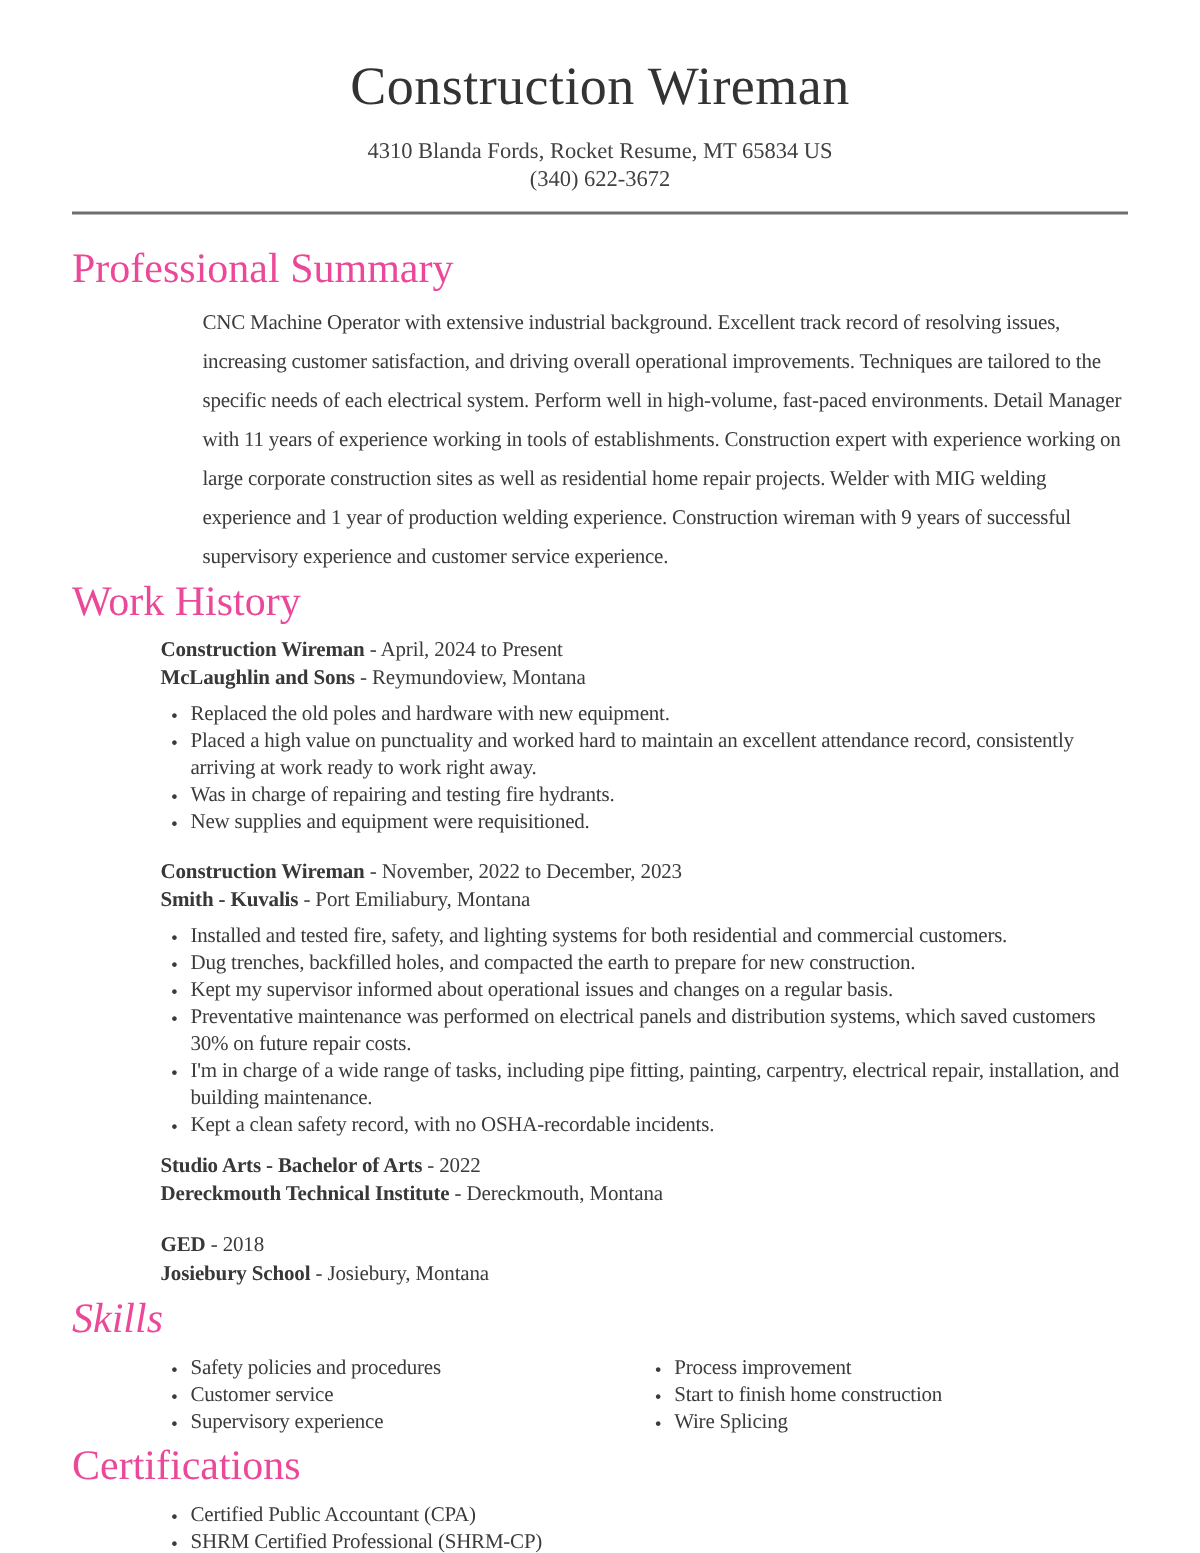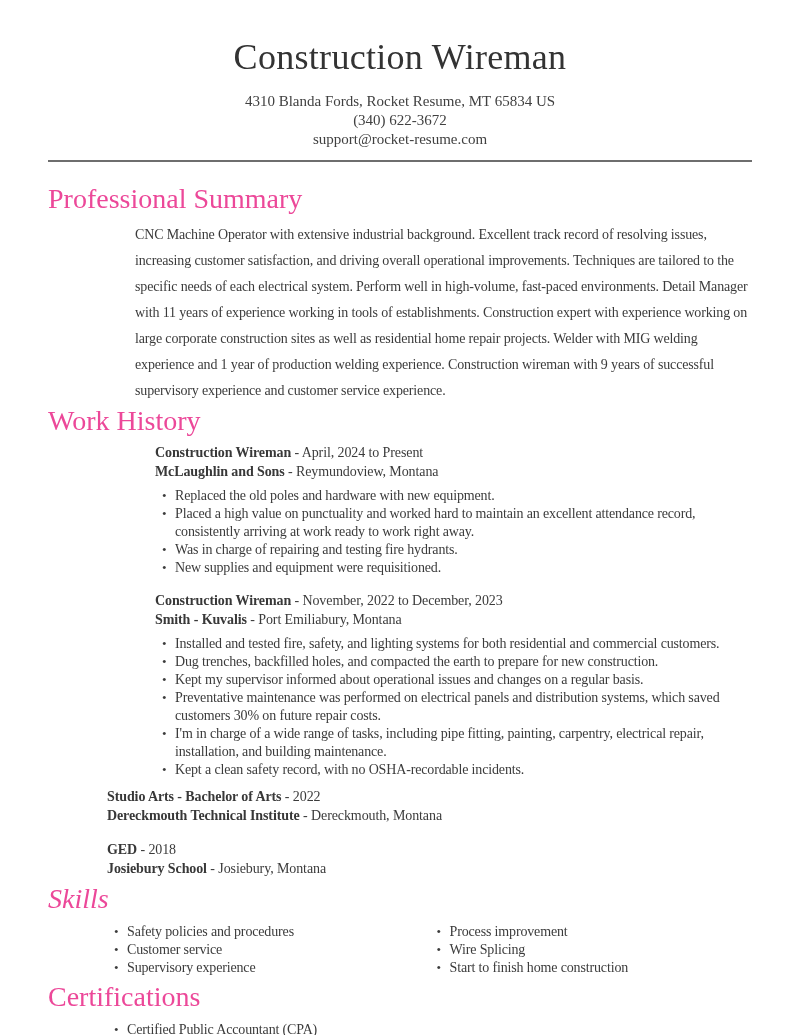--- a/index.html
+++ b/index.html
@@ -52,21 +52,21 @@
 
   .body-text {
     font-size:14px;
     line-height:26px;
     letter-spacing:-0.15px;
     margin-top:6px;
     margin-left:28px;
   }
 
   
-  .job { margin-top:5px;margin-left:48px; }
+  .job { margin-top:5px; }
   .job + .job { margin-top:14px; }
   .meta-line { font-size:14px; line-height:19px; letter-spacing:-0.1px; }
   .meta-line b { font-weight:bold; color:#383838; }
 
   ul.blist {
     list-style:none;
     margin-top:6px;
     font-size:14px;
     letter-spacing:-0.15px;
   }
@@ -98,21 +98,20 @@
 </head>
 <body>
 
 <div class="page">
 
   <header>
     <h1 class="resume-name">Construction Wireman</h1>
     <div class="contact">
       <div>4310 Blanda Fords, Rocket Resume, MT 65834 US</div>
       <div>(340) 622-3672</div>
-      <div>support@rocket-resume.com</div>
     </div>
   </header>
 
   <hr class="rule">
 
   <section class="sec-summary">
     <h2 class="sec-title">Professional Summary</h2>
     <div class="indent">
       <p class="body-text">CNC Machine Operator with extensive industrial background. Excellent track record of resolving issues, increasing customer satisfaction, and driving overall operational improvements. Techniques are tailored to the specific needs of each electrical system. Perform well in high-volume, fast-paced environments. Detail Manager with 11 years of experience working in tools of establishments. Construction expert with experience working on large corporate construction sites as well as residential home repair projects. Welder with MIG welding experience and 1 year of production welding experience. Construction wireman with 9 years of successful supervisory experience and customer service experience.</p>
     </div>
@@ -171,22 +170,22 @@
       <div class="col">
         <ul class="blist">
           <li>Safety policies and procedures</li>
           <li>Customer service</li>
           <li>Supervisory experience</li>
         </ul>
       </div>
       <div class="col">
         <ul class="blist">
           <li>Process improvement</li>
+          <li>Start to finish home construction</li>
           <li>Wire Splicing</li>
-          <li>Start to finish home construction</li>
         </ul>
       </div>
     </div>
   </section>
 
   <section class="sec-certs">
     <h2 class="sec-title">Certifications</h2>
     <div class="indent">
       <ul class="blist">
         <li>Certified Public Accountant (CPA)</li>

